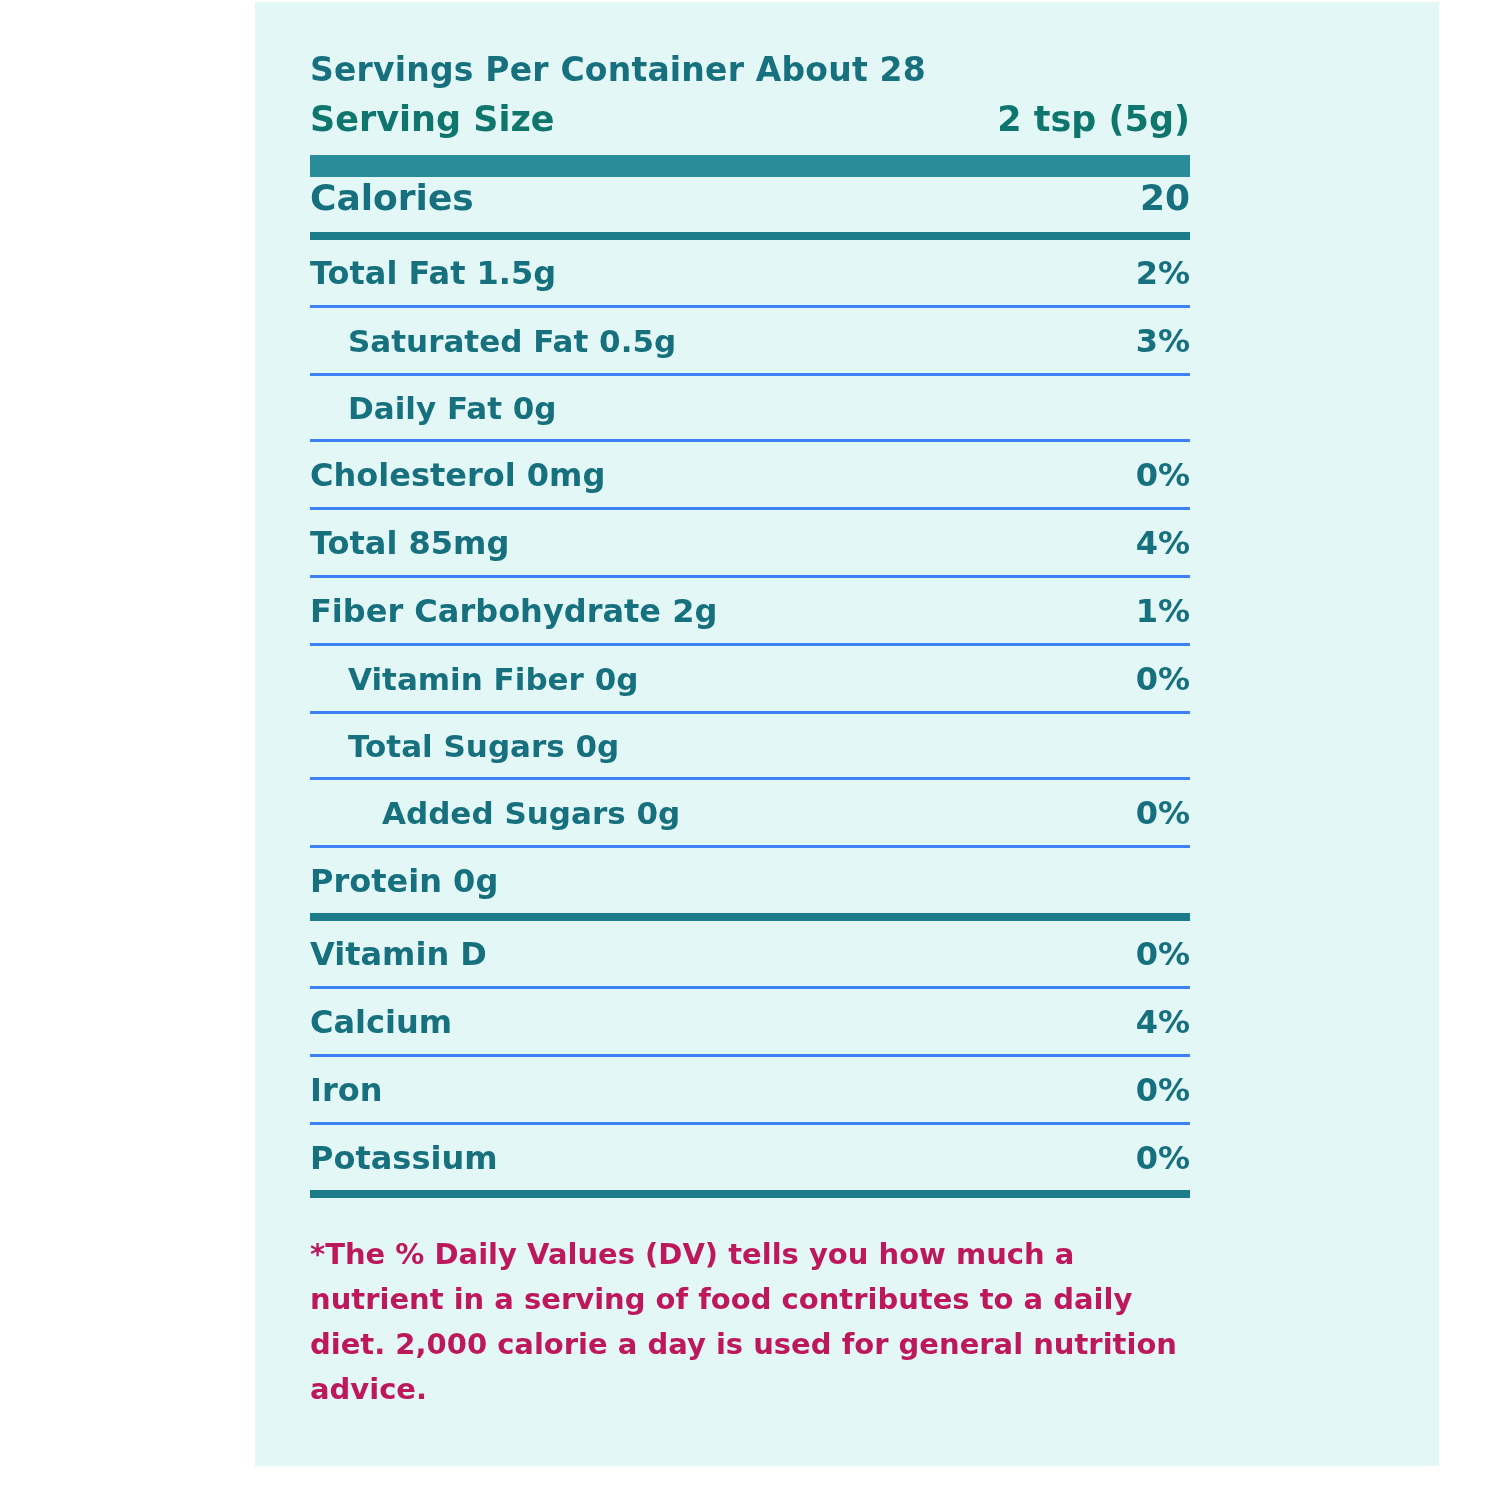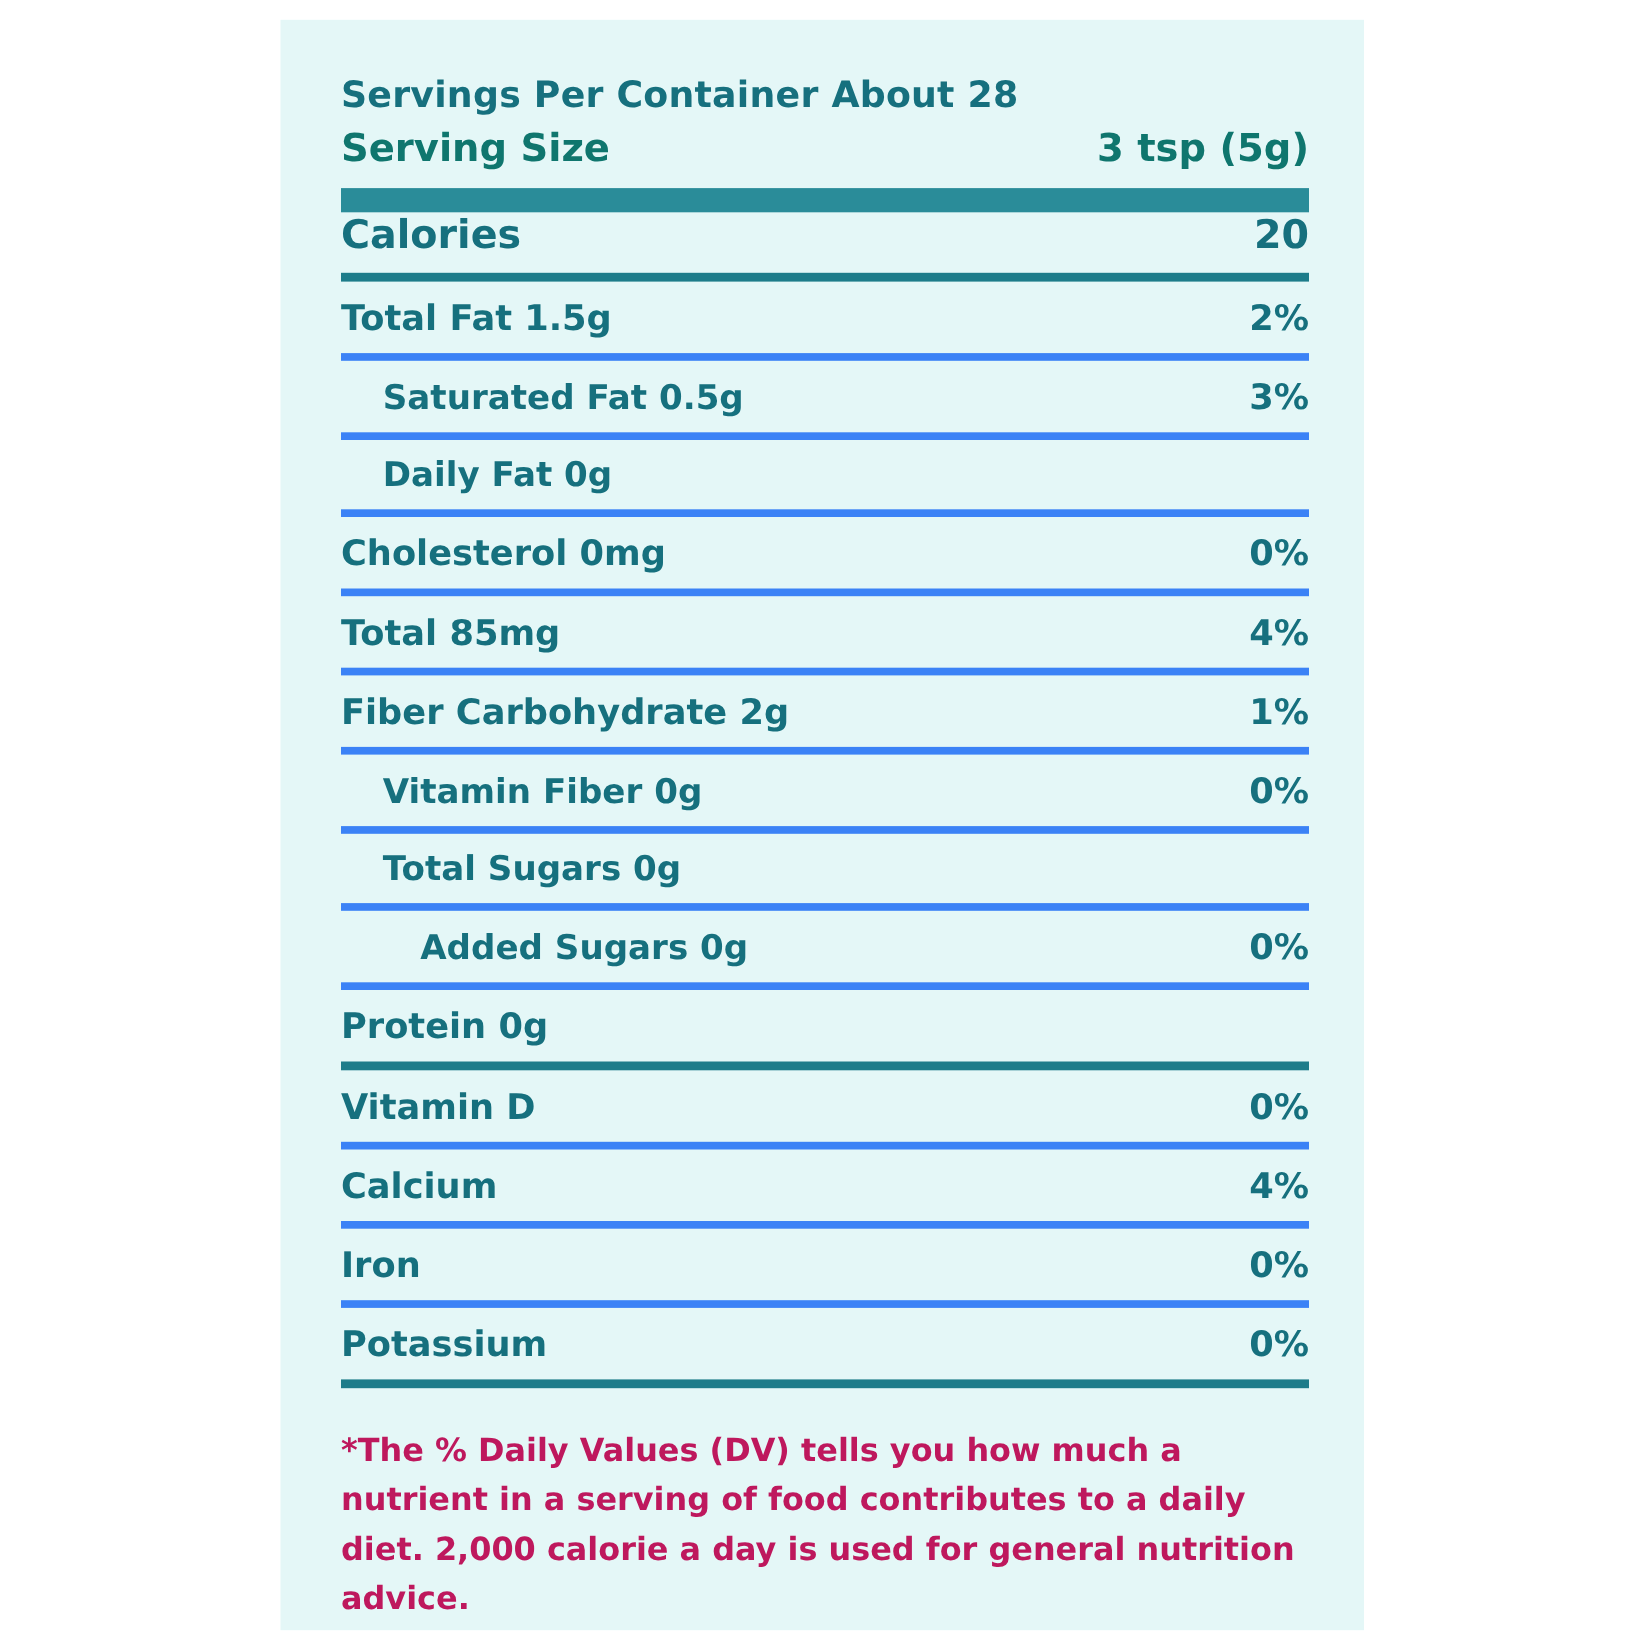--- a/index.html
+++ b/index.html
@@ -14,22 +14,22 @@
   }
   .canvas {
     position: relative;
     width: 1500px;
     height: 1500px;
     background: #ffffff;
   }
   .panel {
     position: absolute;
     left: 255px;
-    top: 18px;
-    width: 985px;
+    top: 2px;
+    width: 1184px;
     height: 1464px;
     background: #e4f7f7;
     box-sizing: border-box;
   }
   .inner {
     position: absolute;
     left: 55px;
     top: 48px;
     width: 880px;
   }
@@ -84,21 +84,21 @@
     font-size: 31px;
     font-weight: 700;
     color: #16707e;
   }
 
   .indent-1 { padding-left: 38px; }
   .indent-2 { padding-left: 72px; }
 
   .nutrient-row {
     padding: 14px 0 13px 0;
-    border-bottom: 7px solid #3b82f6;
+    border-bottom: 3px solid #3b82f6;
   }
   .nutrient-row:first-of-type { }
 
   .bar-thick {
     height: 22px;
     background: #2a8c99;
     margin: 4px 0 0 0;
   }
   .bar-med {
     height: 8px;
@@ -123,21 +123,21 @@
 <body>
 
 <div class="canvas">
   <div class="panel">
     <div class="inner">
 
       <div class="t-servings">Servings Per Container About 28</div>
 
       <div class="row t-serving-size">
         <span class="label">Serving Size</span>
-        <span class="value">3 tsp (5g)</span>
+        <span class="value">2 tsp (5g)</span>
       </div>
 
       <div class="bar-thick"></div>
 
 
       <div class="row t-calories">
         <span class="label">Calories</span>
         <span class="value">20</span>
       </div>
 

